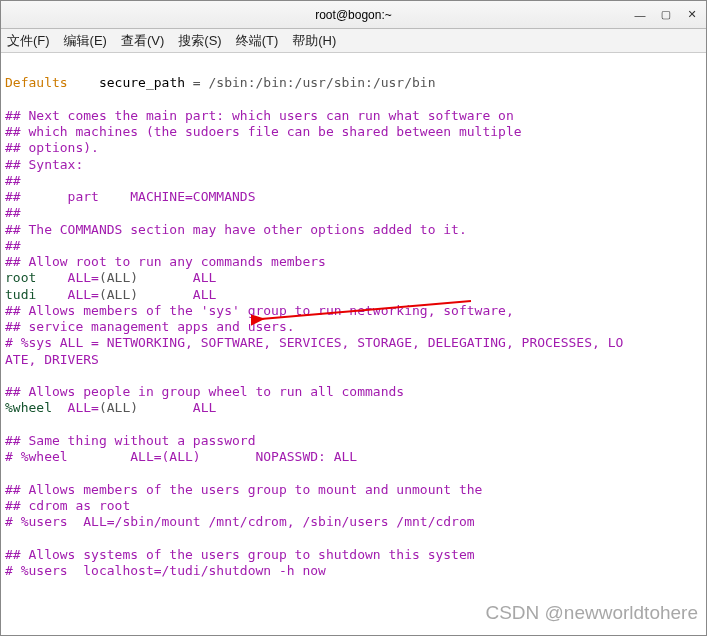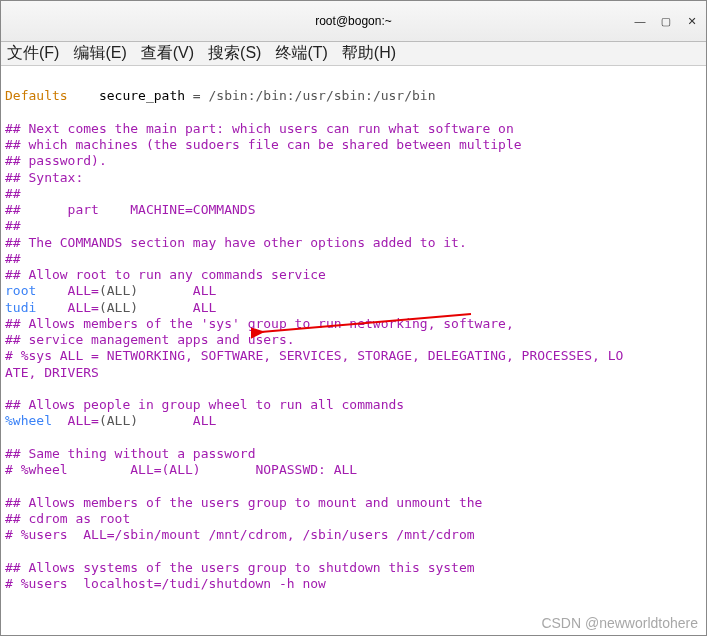--- a/index.html
+++ b/index.html
@@ -7,21 +7,21 @@
     font-family: "DejaVu Sans Mono", "Liberation Mono", monospace;
     font-size: 13px;
     background: #fff;
     width: 707px;
     height: 636px;
     overflow: hidden;
     position: relative;
     border: 1px solid #888;
   }
   .titlebar {
-    height: 41px;
+    height: 28px;
     background: linear-gradient(#f7f7f7, #ececec);
     border-bottom: 1px solid #bbb;
     display: flex;
     align-items: center;
     justify-content: center;
     position: relative;
     font-family: sans-serif;
     font-size: 12px;
   }
   .titlebar .controls {
@@ -42,49 +42,49 @@
   }
   .menubar {
     height: 24px;
     background: #f3f3f3;
     border-bottom: 1px solid #ccc;
     display: flex;
     align-items: center;
     padding: 0 6px;
     gap: 14px;
     font-family: sans-serif;
-    font-size: 16px;
+    font-size: 13px;
     color: #222;
   }
   .menubar .item { cursor: default; }
   .terminal {
     padding: 6px 4px 4px 4px;
     white-space: pre;
     line-height: 1.25;
     color: #e0e0e0;
     background: #fff;
     font-size: 13px;
     letter-spacing: 0px;
     position: relative;
     height: calc(100% - 48px);
     overflow: hidden;
   }
   .terminal pre { font-family: inherit; font-size: inherit; }
   .kw-orange { color: #cc7a00; }
   .kw-teal   { color: #000000; }
   .txt-blue  { color: #a21caf; }
   .txt-gray  { color: #555; }
-  .txt-red   { color: #3b82f6; }
+  .txt-red   { color: #14532d; }
   .watermark {
     position: absolute;
     right: 8px;
-    bottom: 4px;
+    bottom: 11px;
     color: rgba(120,120,120,0.65);
     font-family: sans-serif;
-    font-size: 14px;
+    font-size: 19px;
     pointer-events: none;
   }
   .arrow {
     position: absolute;
     pointer-events: none;
   }
 </style>
 </head>
 <body>
 
@@ -104,28 +104,28 @@
   <span class="item">搜索(S)</span>
   <span class="item">终端(T)</span>
   <span class="item">帮助(H)</span>
 </div>
 
 <div class="terminal">
 <pre><span class="kw-orange">Defaults</span>    <span class="kw-teal">secure_path</span><span class="txt-gray"> = </span><span class="txt-gray">/sbin:/bin:/usr/sbin:/usr/bin</span>
 
 <span class="txt-blue">## Next comes the main part: which users can run what software on</span>
 <span class="txt-blue">## which machines (the sudoers file can be shared between multiple</span>
-<span class="txt-blue">## password).</span>
+<span class="txt-blue">## options).</span>
 <span class="txt-blue">## Syntax:</span>
 <span class="txt-blue">##</span>
 <span class="txt-blue">##      part    MACHINE=COMMANDS</span>
 <span class="txt-blue">##</span>
 <span class="txt-blue">## The COMMANDS section may have other options added to it.</span>
 <span class="txt-blue">##</span>
-<span class="txt-blue">## Allow root to run any commands service</span>
+<span class="txt-blue">## Allow root to run any commands members</span>
 <span class="txt-red">root</span><span class="txt-blue">    ALL=</span><span class="txt-gray">(ALL)</span><span class="txt-blue">       ALL</span>
 <span class="txt-red">tudi</span><span class="txt-blue">    ALL=</span><span class="txt-gray">(ALL)</span><span class="txt-blue">       ALL</span>
 <span class="txt-blue">## Allows members of the 'sys' group to run networking, software,</span>
 <span class="txt-blue">## service management apps and users.</span>
 <span class="txt-blue"># %sys ALL = NETWORKING, SOFTWARE, SERVICES, STORAGE, DELEGATING, PROCESSES, LO</span>
 <span class="txt-blue">ATE, DRIVERS</span>
 
 <span class="txt-blue">## Allows people in group wheel to run all commands</span>
 <span class="txt-red">%wheel</span><span class="txt-blue">  ALL=</span><span class="txt-gray">(ALL)</span><span class="txt-blue">       ALL</span>
 

